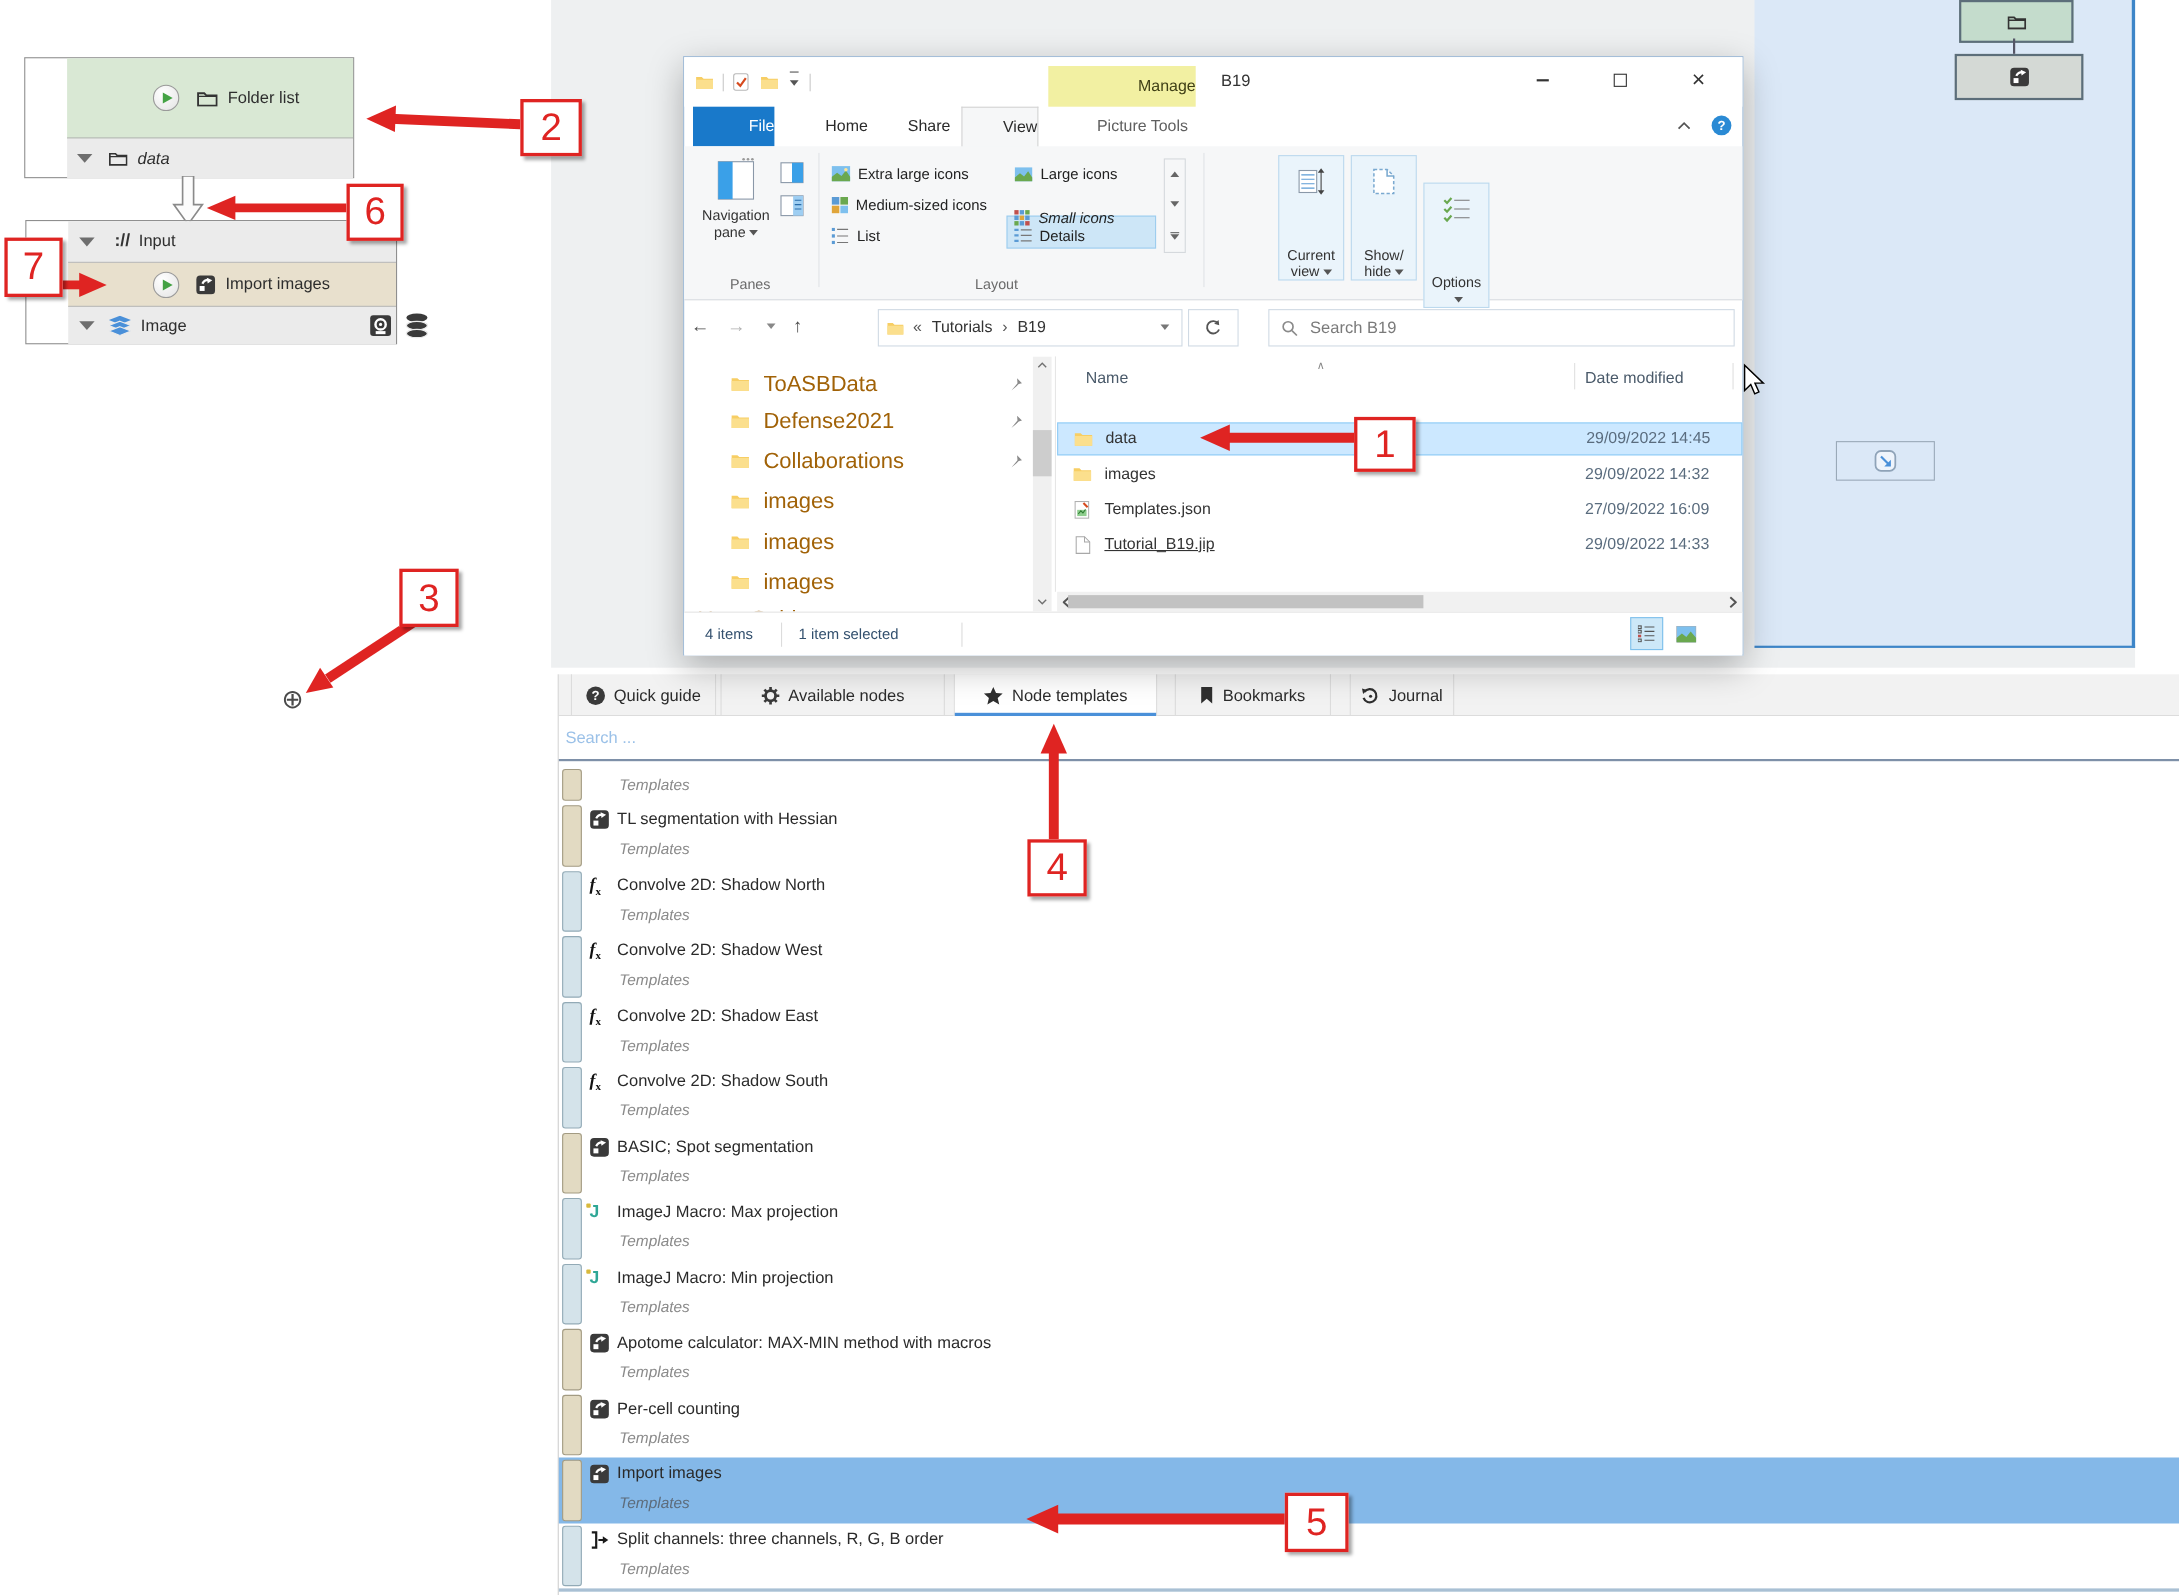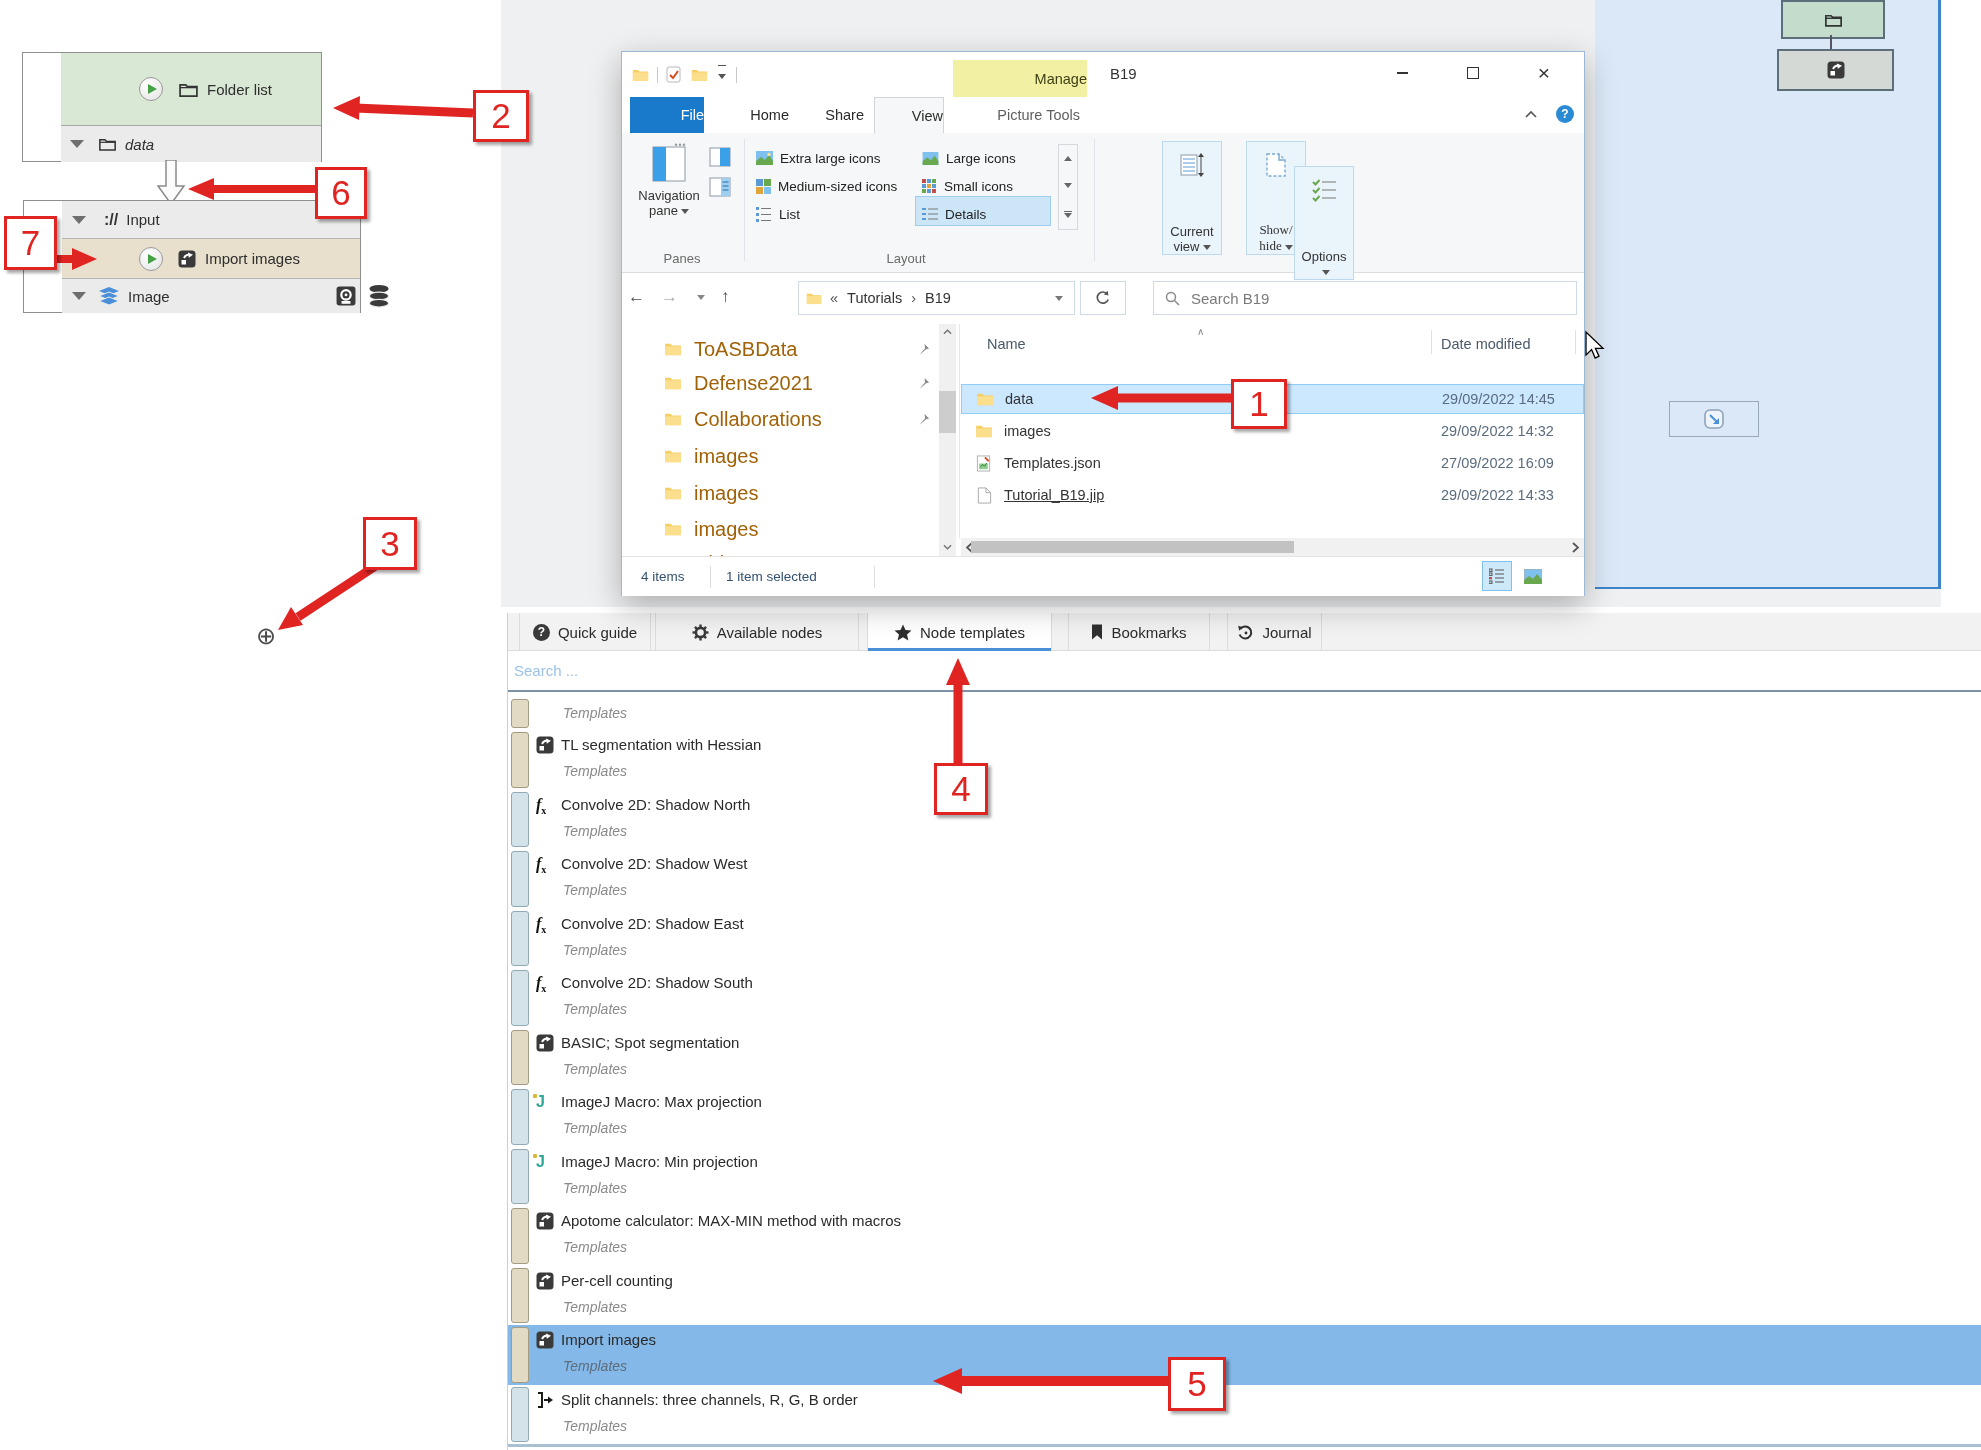--- a/index.html
+++ b/index.html
@@ -309,21 +309,21 @@
         </svg>
         <span>List</span>
       </div>
       <div class="ropt" style="left:300px;top:12px;">
         <svg width="17" height="13" viewBox="0 0 17 14">
             <rect width="17" height="14" fill="#7ec0ee"></rect>
             <path d="M0 10 l5 -4 4 3 4 -5 4 6 v4 h-17 z" fill="#6aa84f"></path>
           </svg>
         <span>Large icons</span>
       </div>
-      <div class="ropt" style="left:300px;top:40px;">
+      <div class="ropt" style="left:300px;top:52px;font-style:italic;">
         <svg width="15" height="15" viewBox="0 0 15 15">
           <rect width="4" height="4" fill="#c0504d"></rect>
             <rect x="5" width="4" height="4" fill="#5b9bd5"></rect>
             <rect x="10" width="4" height="4" fill="#6aa84f"></rect>
           <rect y="5" width="4" height="4" fill="#5b9bd5"></rect>
             <rect x="5" y="5" width="4" height="4" fill="#e0a53a"></rect>
             <rect x="10" y="5" width="4" height="4" fill="#5b9bd5"></rect>
           <rect y="10" width="4" height="4" fill="#6aa84f"></rect>
             <rect x="5" y="10" width="4" height="4" fill="#5b9bd5"></rect>
             <rect x="10" y="10" width="4" height="4" fill="#c0504d"></rect>
@@ -360,21 +360,21 @@
             <line x1="4" y1="19" x2="16" y2="19" stroke="#5b9bd5"></line>
           <line x1="22" y1="3" x2="22" y2="23" stroke="#444"></line>
             <path d="M22 1 l3 4 h-6 z" fill="#444"></path>
             <path d="M22 25 l-3 -4 h6 z" fill="#444"></path>
         </svg>
         <div style="margin-top:8px;">
             <div>Current</div>
         <div><span>view</span><span class="caret"></span></div>
           </div>
       </div>
-      <div class="rtile" style="left:624px;font-family:Liberation Serif, serif;">
+      <div class="rtile" style="left:606px;">
         <svg width="24" height="26" viewBox="0 0 24 26">
           <path d="M3 2 h12 l6 6 v16 h-18 z" fill="#fff" stroke="#7aa9d0" stroke-dasharray="3 2" stroke-width="1.4"></path>
           <path d="M15 2 v6 h6" fill="none" stroke="#7aa9d0" stroke-width="1.4"></path>
         </svg>
         <div style="margin-top:8px;">
             <div>Show/</div>
         <div><span>hide</span><span class="caret"></span></div>
           </div>
       </div>
       <div class="rtile" style="left:672px;margin-top:25px;">

